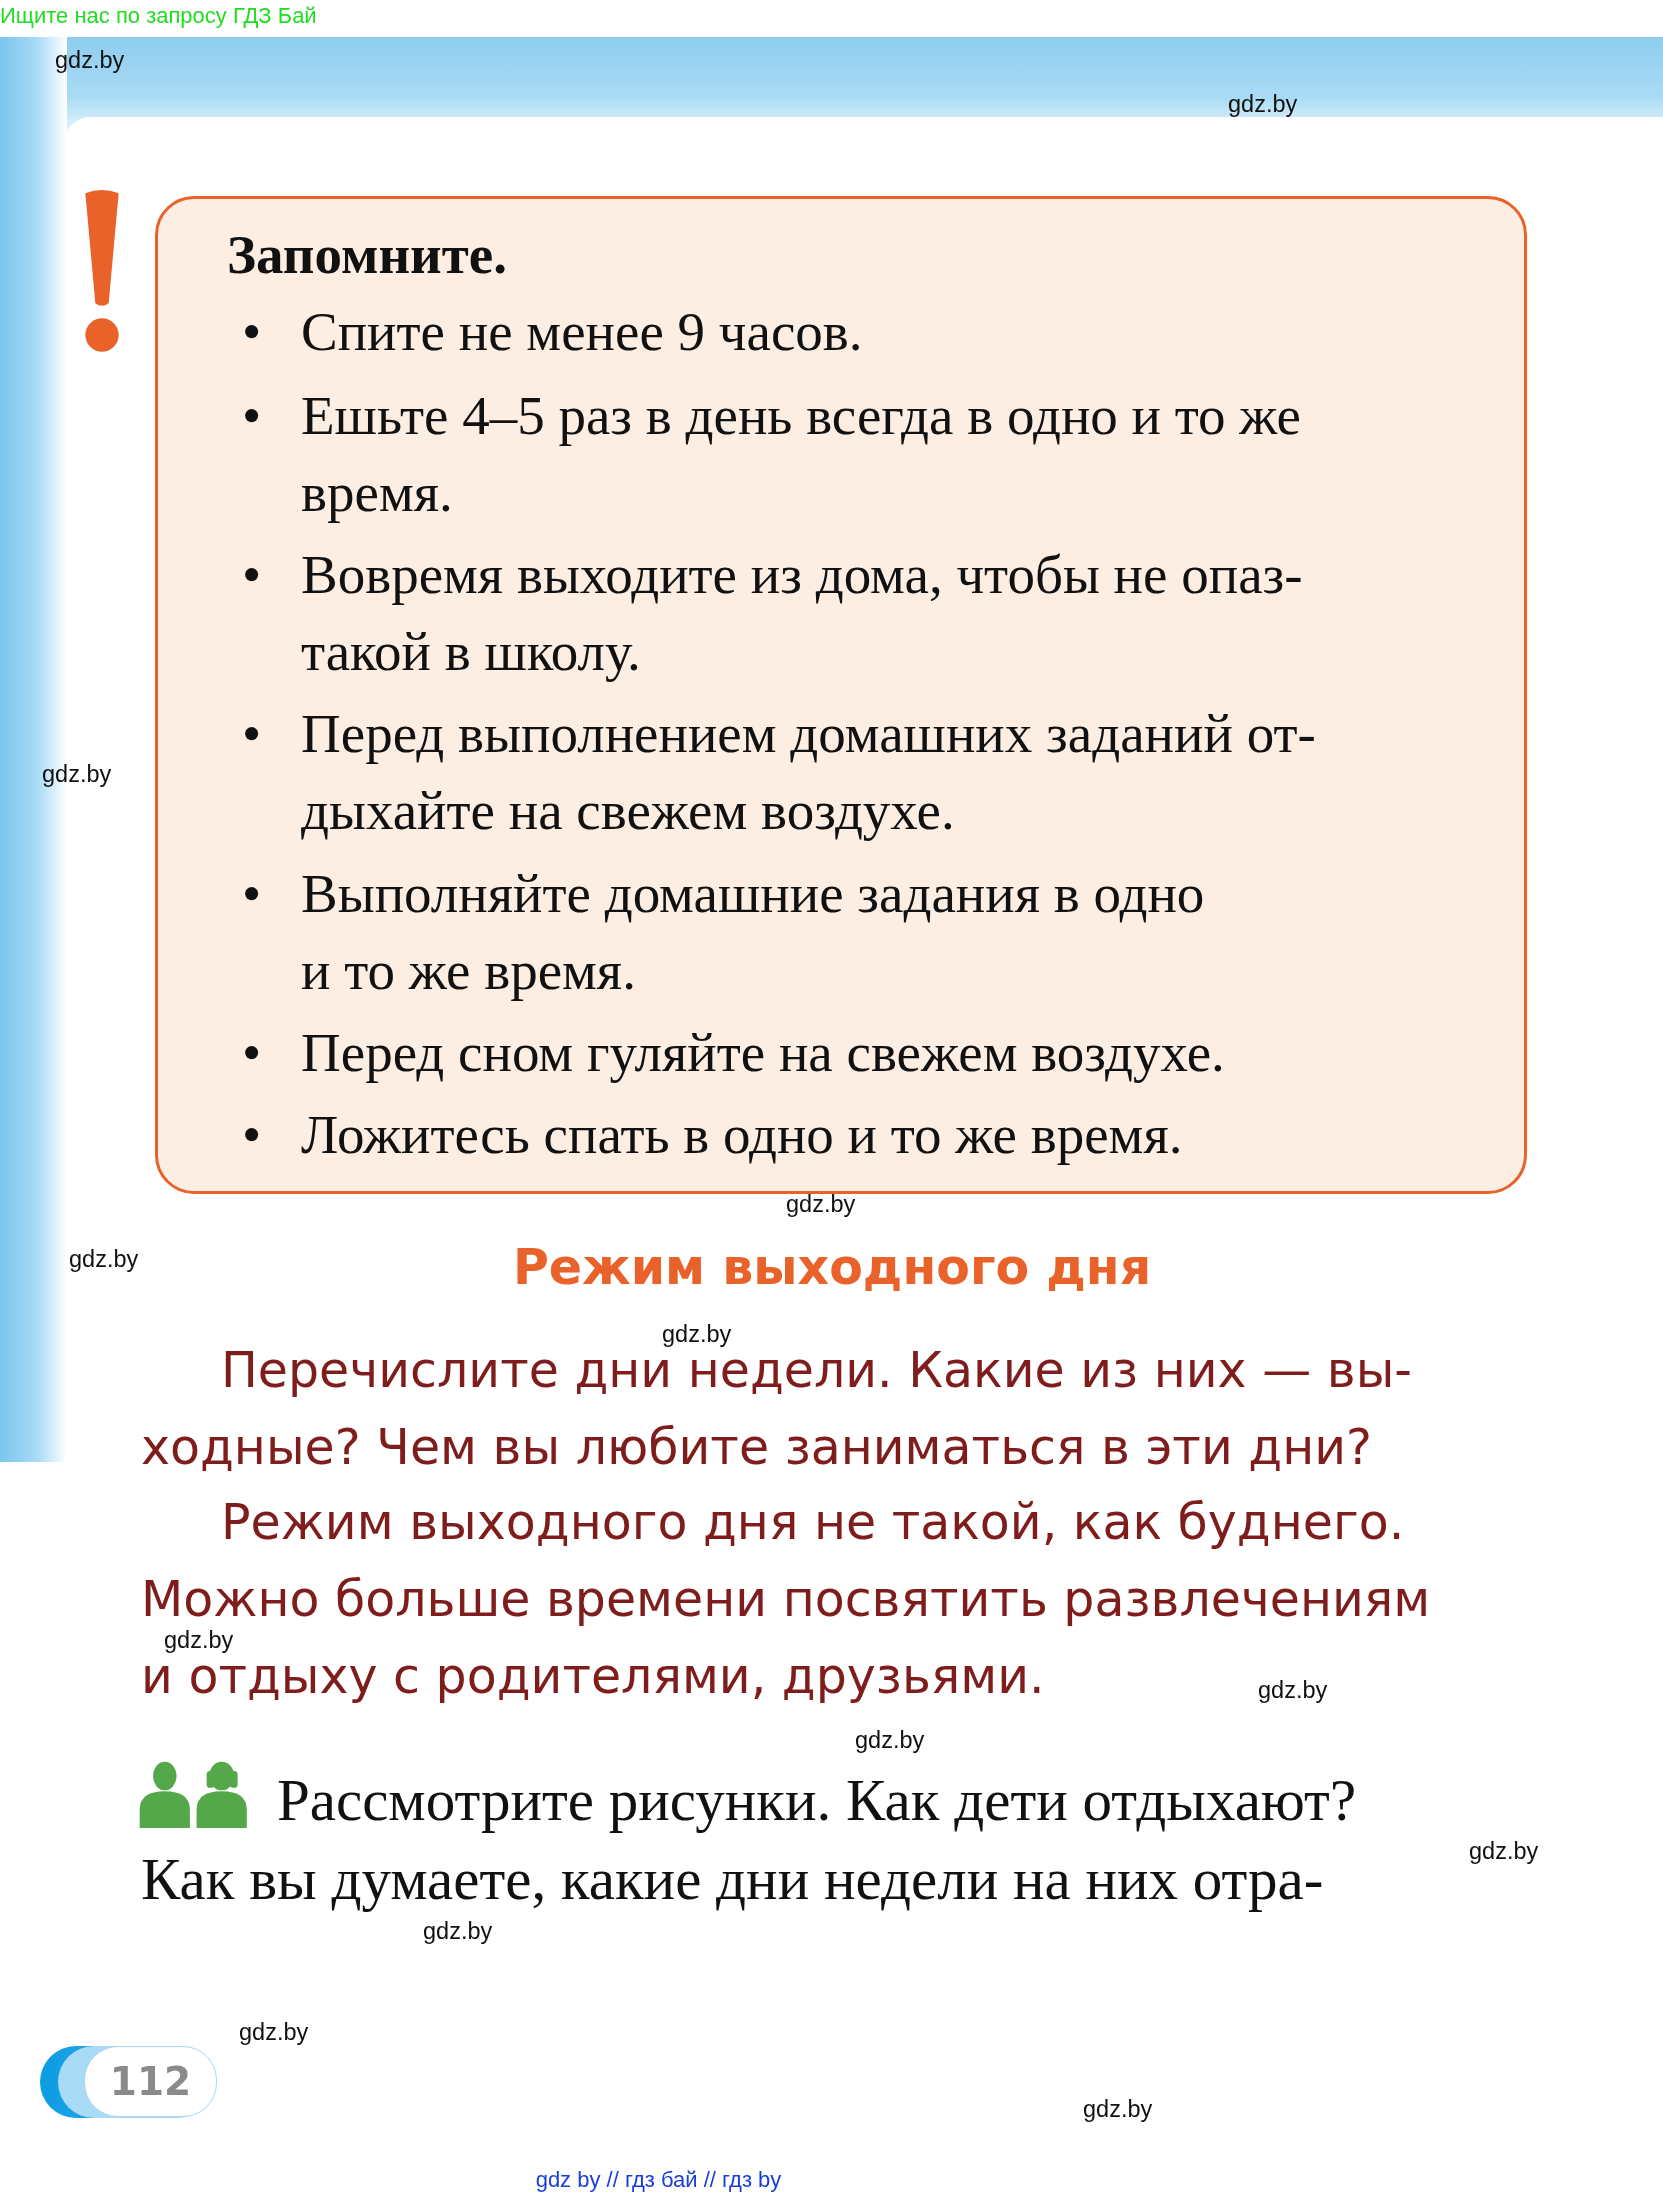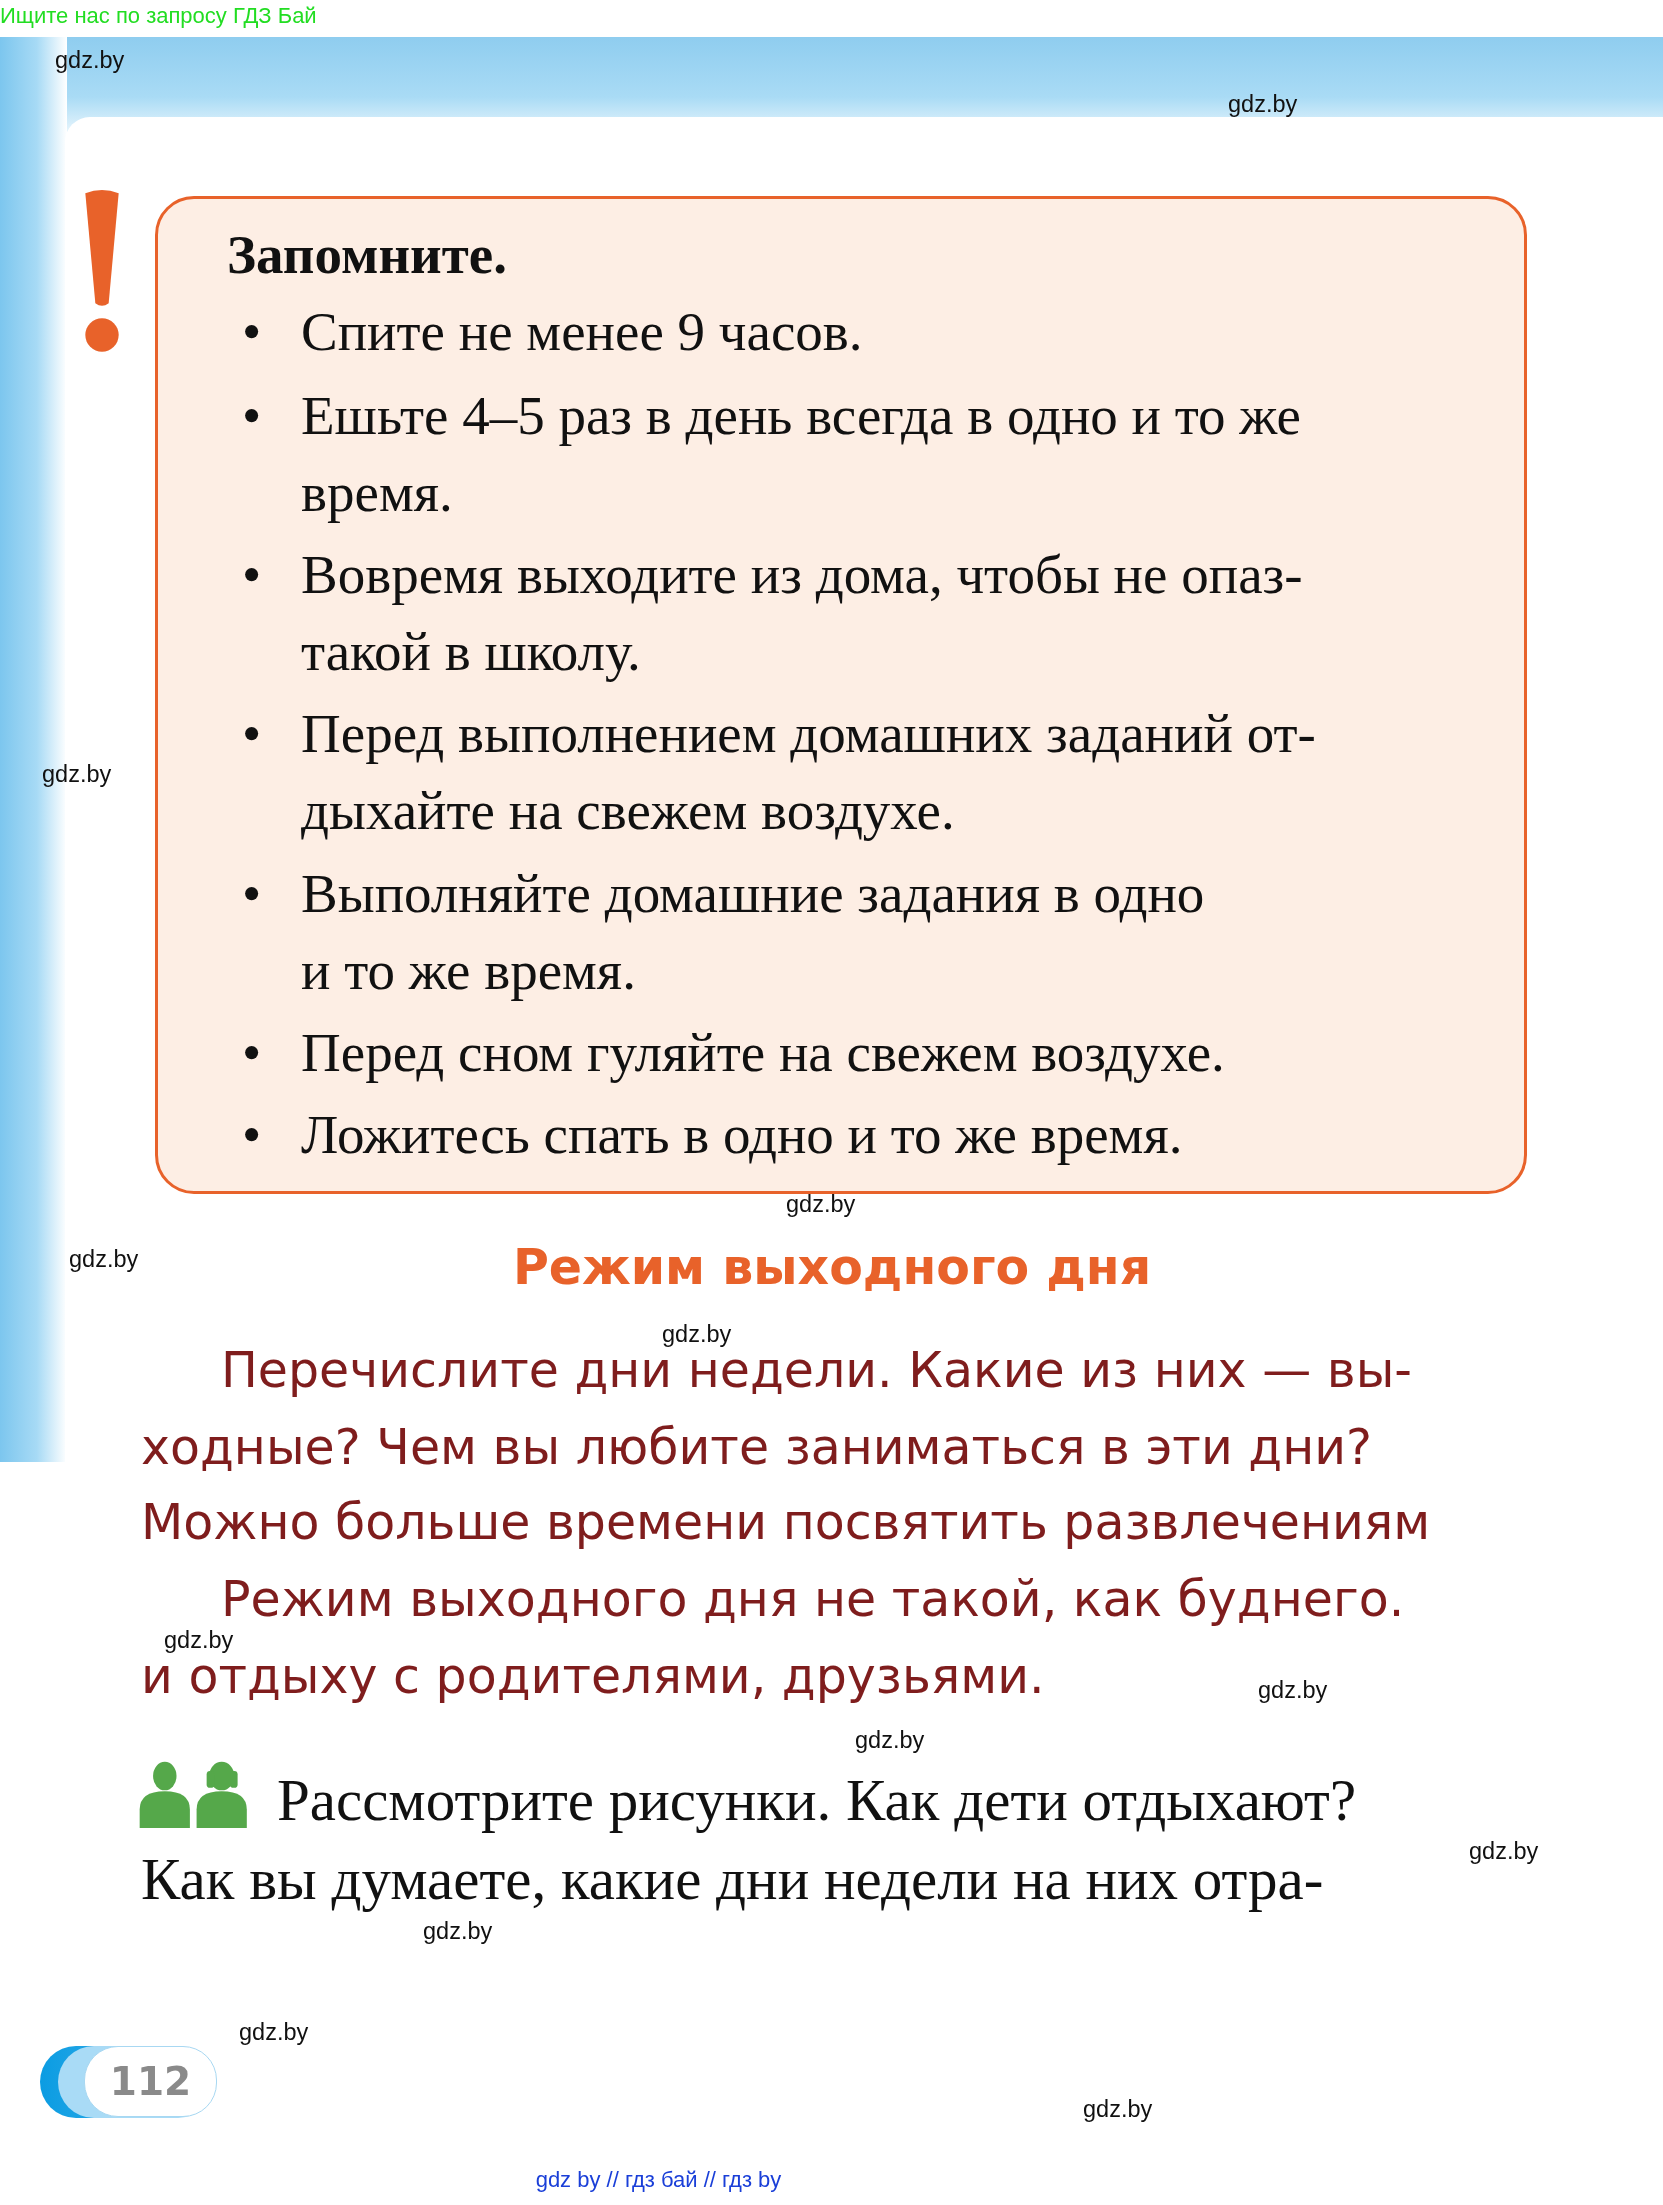--- a/index.html
+++ b/index.html
@@ -170,22 +170,22 @@
 </div>
 
 <div class="section-title">Режим выходного дня</div>
 
 <div class="para" style="top:1332px">
   <span class="line" style="padding-left:80px">Перечислите дни недели. Какие из них — вы-</span>
   <span class="line">ходные? Чем вы любите заниматься в эти дни?</span>
 </div>
 
 <div class="para" style="top:1484px">
+  <span class="line" style="padding-left:80px">Режим выходного дня не такой, как буднего.</span>
   <span class="line">Можно больше времени посвятить развлечениям</span>
-  <span class="line" style="padding-left:80px">Режим выходного дня не такой, как буднего.</span>
   <span class="line">и отдыху с родителями, друзьями.</span>
 </div>
 
 <svg class="kids-icon" viewBox="0 0 135 80">
   <ellipse cx="32" cy="18" rx="14" ry="17" fill="#55a84a"></ellipse>
   <path d="M2 80 L2 58 Q2 36 32 36 Q62 36 62 58 L62 80 Z" fill="#55a84a"></path>
   <ellipse cx="100" cy="18" rx="15" ry="17" fill="#55a84a"></ellipse>
   <rect x="82" y="12" width="9" height="20" rx="4" fill="#55a84a"></rect>
   <rect x="110" y="12" width="9" height="20" rx="4" fill="#55a84a"></rect>
   <path d="M70 80 L70 58 Q70 36 100 36 Q130 36 130 58 L130 80 Z" fill="#55a84a"></path>

